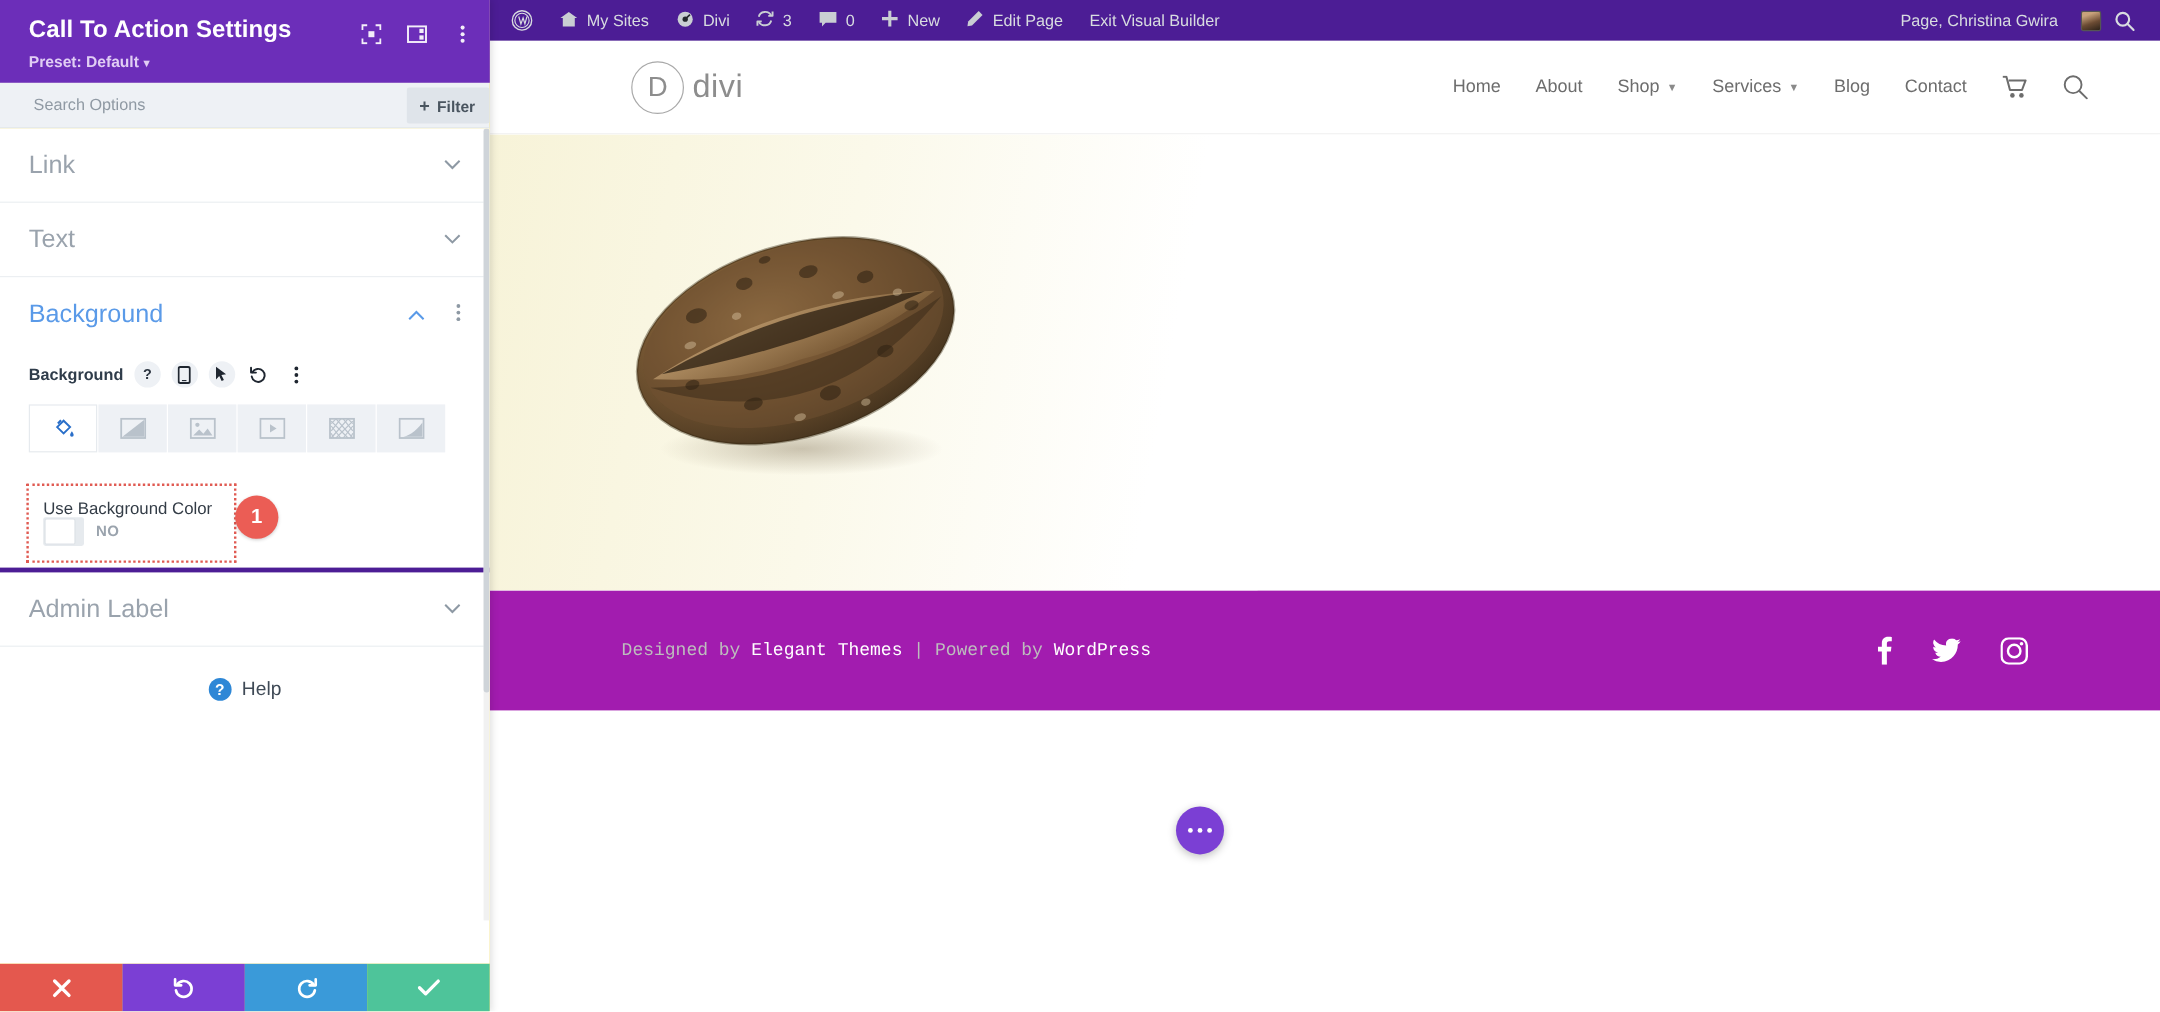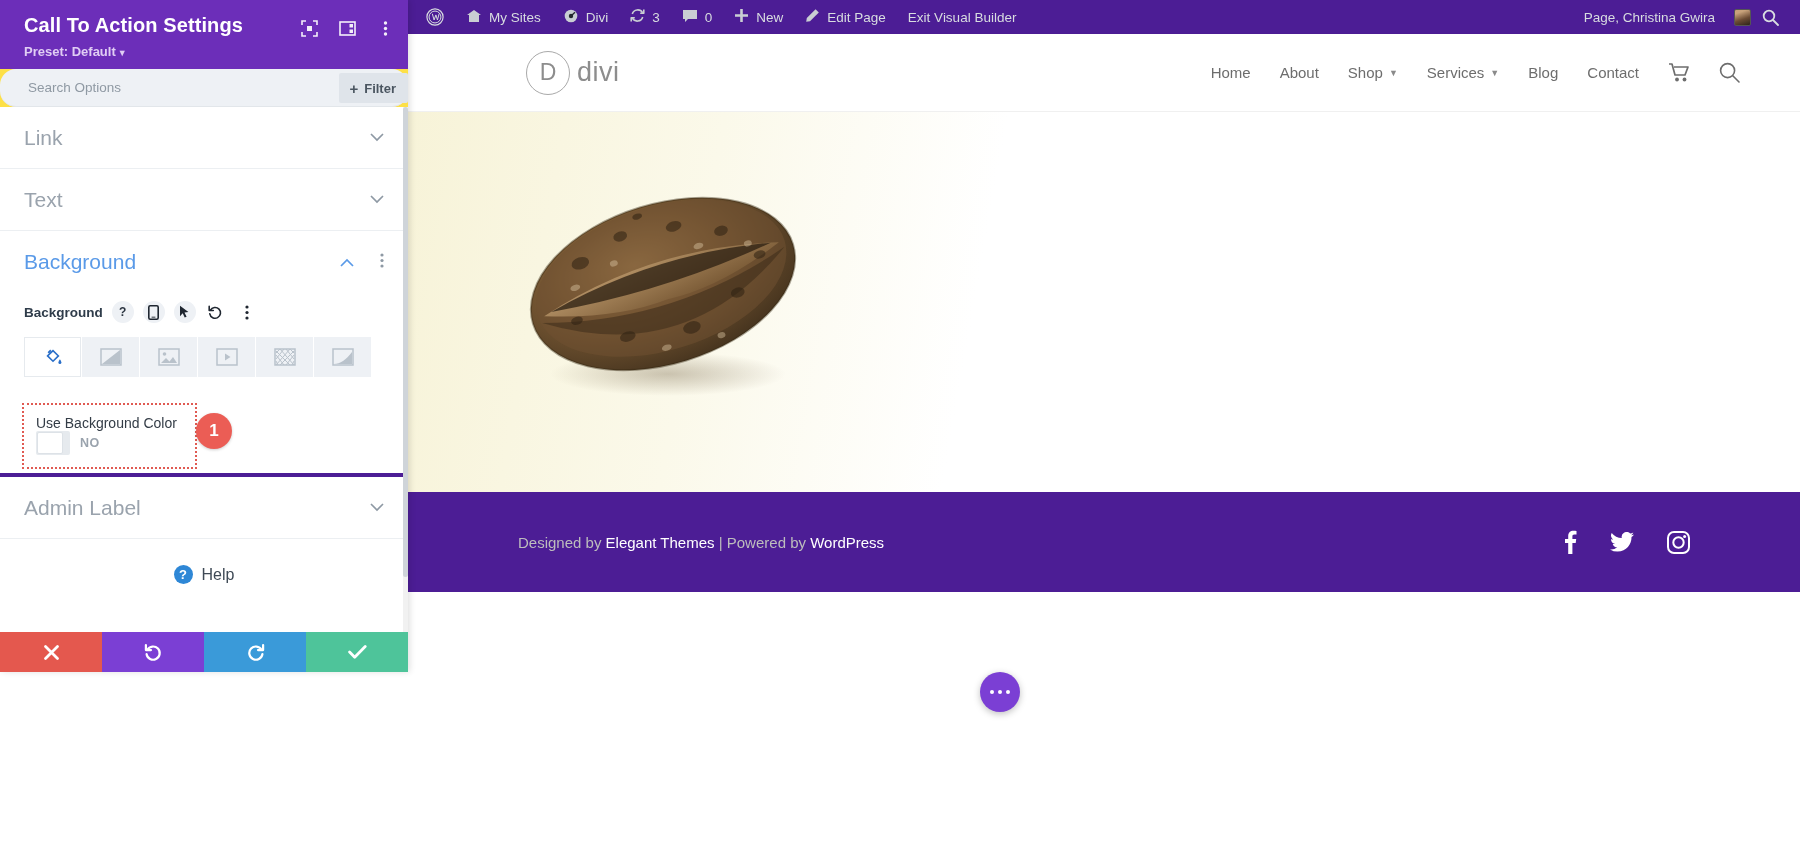--- a/index.html
+++ b/index.html
@@ -6,21 +6,21 @@
   html,body { width:1800px; height:843px; overflow:hidden; }
   body {
     font-family: "Liberation Sans", sans-serif;
     background:#fff;
     -webkit-font-smoothing: antialiased;
   }
   .screen { position:relative; width:1800px; height:843px; overflow:hidden; background:#fff; }
 
   
   .panel {
-    position:absolute; left:0; top:0; width:408px; height:672px;
+    position:absolute; left:0; top:0; width:408px; height:843px;
     background:#fde047; display:flex; flex-direction:column;
     box-shadow: 2px 0 6px rgba(0,0,0,.12); z-index:40;
   }
   .panel-header {
     background:#7E3BD0; padding:14px 18px 10px 24px; color:#fff; position:relative;
     background-image:linear-gradient(#6C2EB9,#6C2EB9);
   }
   .panel-header .title {
     font-size:20px; font-weight:bold; letter-spacing:.1px; line-height:1.15;
     color:#fff;
@@ -37,21 +37,21 @@
   .tab {
     flex:0 0 auto; padding:11px 0 13px; text-align:center; color:#fff;
     font-size:14.5px; font-weight:bold; cursor:pointer;
   }
   .tab.t1 { width:110px; background:#8338E0; }
   .tab.t2 { width:100px; }
   .tab.t3 { width:110px; }
 
   .searchrow {
     display:flex; align-items:center; height:38px; background:#eef1f5;
-    border-bottom:1px solid #e2e6ea; position:relative;border-radius:16px;
+    border-bottom:1px solid #e2e6ea; position:relative;
   }
   .searchrow input {
     border:0; background:transparent; outline:none; flex:1;
     font-size:13.5px; color:#8b949e; padding-left:28px;
     font-family:"Liberation Sans",sans-serif;
   }
   .searchrow input::placeholder { color:#8f99a3; }
   .filter-btn {
     position:absolute; right:0; top:4px; height:30px; background:#dfe4ea;
     display:flex; align-items:center; gap:6px; padding:0 12px 0 10px;
@@ -177,22 +177,22 @@
   .nav .ic { color:#6d6d6d; display:flex; align-items:center; }
 
   .hero { height:380px; background:#fff; position:relative; overflow:hidden; }
   .hero .tint {
     position:absolute;left:0;top:0;width:640px;height:380px;
     background:linear-gradient(100deg,#f7f3d8 0%, #fbf9ea 45%, #ffffff 85%);
   }
   .bread { position:absolute; left:110px; top:62px; width:290px; height:230px; }
 
   .footer {
-    height:100px; background:#4c1d95; display:flex; align-items:center;
-    padding:0 110px 0 110px; color:#bdbdbd; font-size:15px;
+    height:100px; background:#a21caf; display:flex; align-items:center;
+    padding:0 110px 0 110px; color:#bdbdbd; font-size:15px;font-family:Liberation Mono, monospace;
   }
   .footer a { color:#fff; text-decoration:none; }
   .footer .socials { margin-left:auto; display:flex; gap:33px; color:#fff; }
   .footer .socials span { font-size:23px; cursor:pointer; display:flex;align-items:center;}
 
   .fab {
     position:absolute; left:572px; top:672px; width:40px;height:40px;border-radius:50%;
     background:#7b3fd4; color:#fff; display:flex;align-items:center;justify-content:center;
     font-size:19px; letter-spacing:2px; box-shadow:0 2px 7px rgba(0,0,0,.25); cursor:pointer;
   }

